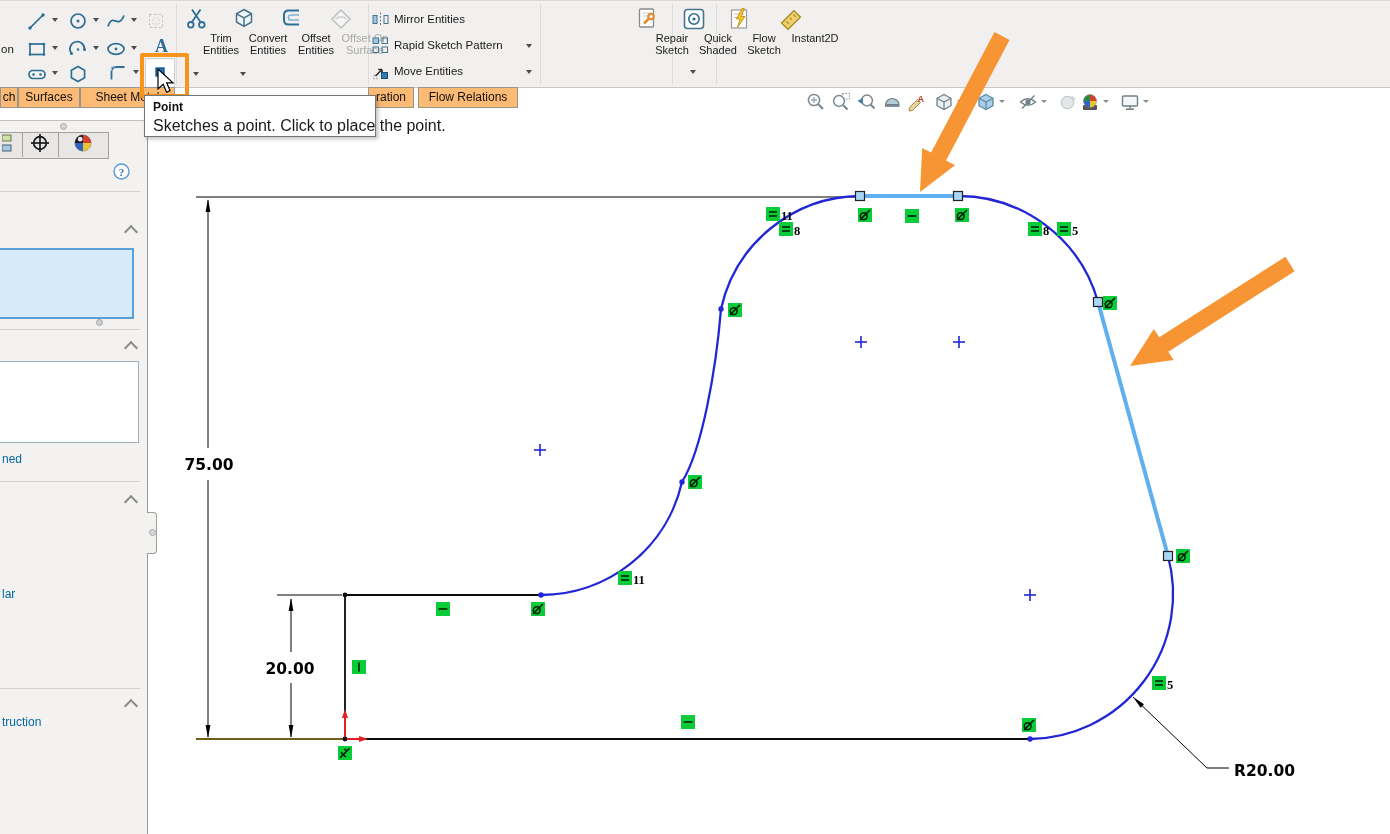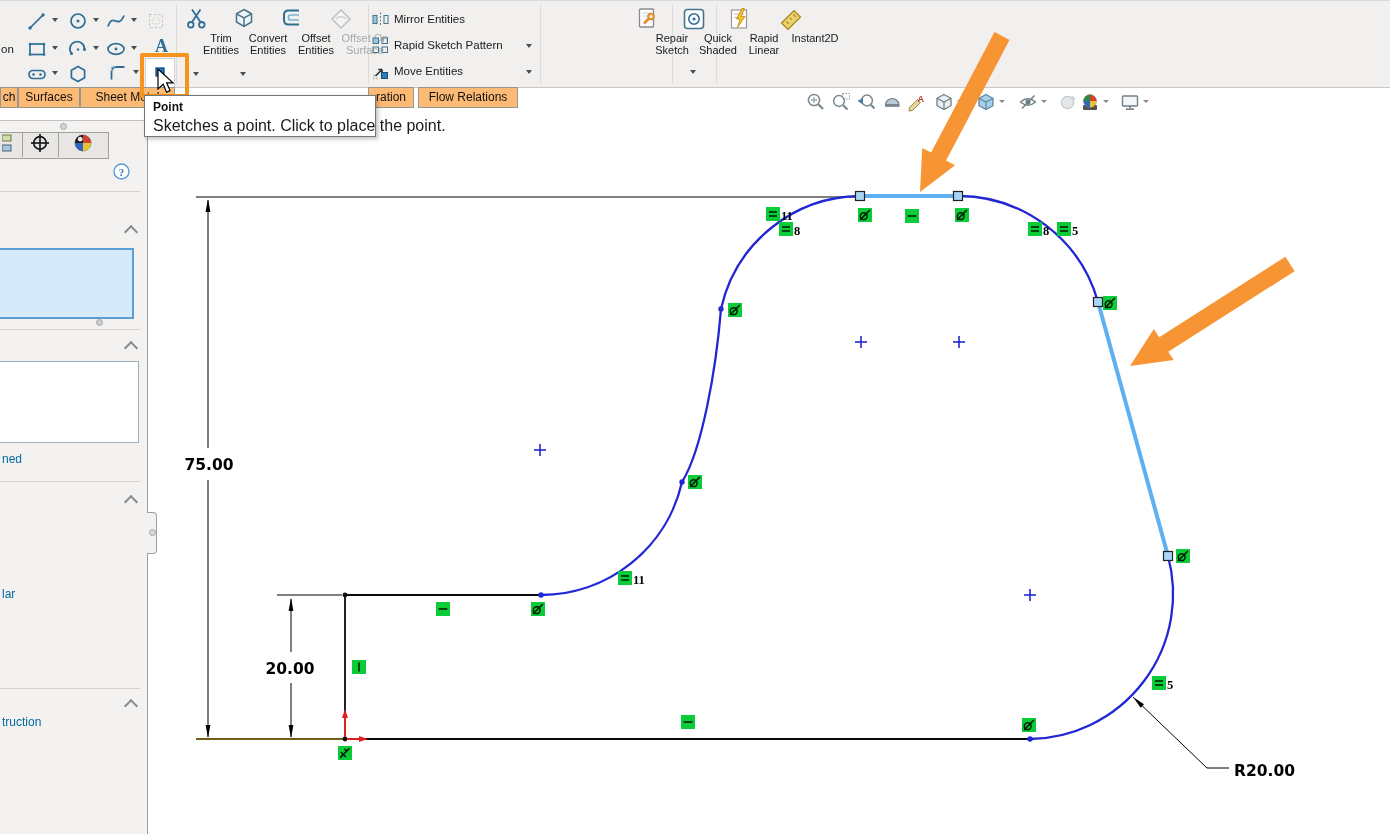--- a/index.html
+++ b/index.html
@@ -241,21 +241,21 @@
           </svg></span>
       <span class="blabel">Quick Shaded</span>
       <span class="caret" style="left:17px;top:67px"></span>
     </div>
     <div class="bigbtn" style="left:717px;width:46px">
       <span class="bicon"><svg width="26" height="26">
             <rect x="4.5" y="4" width="15" height="18" fill="#fff" stroke="#999" stroke-width="1.2"></rect>
             <path d="M7,8 h10 M7,11.5 h10" stroke="#e0a0a0" stroke-width="0.9"></path>
             <polygon points="15,2.5 9.5,13 13,13 10.5,21.5 18,10.5 14.3,10.5 17.3,2.5" fill="#f7c325" stroke="#b8860b" stroke-width="0.8"></polygon>
           </svg></span>
-      <span class="blabel">Rapid Linear</span>
+      <span class="blabel">Flow Sketch</span>
     </div>
     <div class="bigbtn" style="left:763px;width:56px">
       <span class="bicon"><svg width="26" height="26">
             <polygon points="3.5,17 16,4.5 22.5,11 10,23.5" fill="#ecd06b" stroke="#a6851c" stroke-width="1.2"></polygon>
             <path d="M8.5,15.5 l2.3,2.3 M12,12 l1.7,1.7 M15.5,8.5 l2.3,2.3" stroke="#a6851c" stroke-width="1.1"></path>
           </svg></span>
       <span class="blabel">Instant2D</span>
     </div>
 
     <div id="point-btn">

